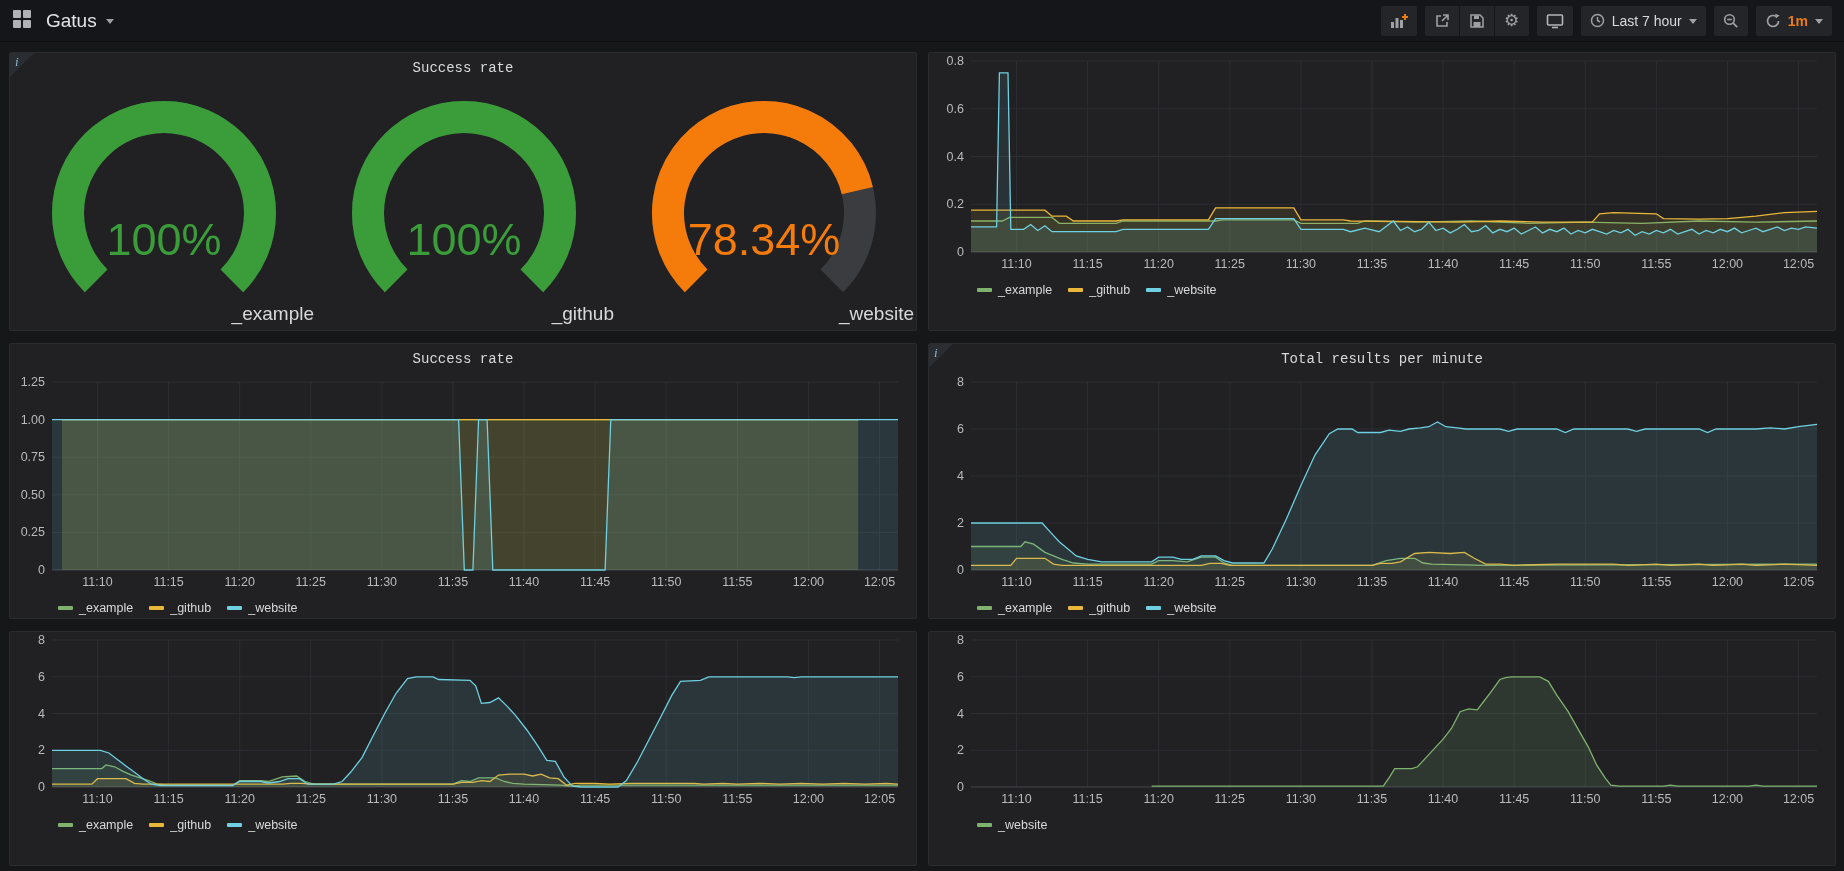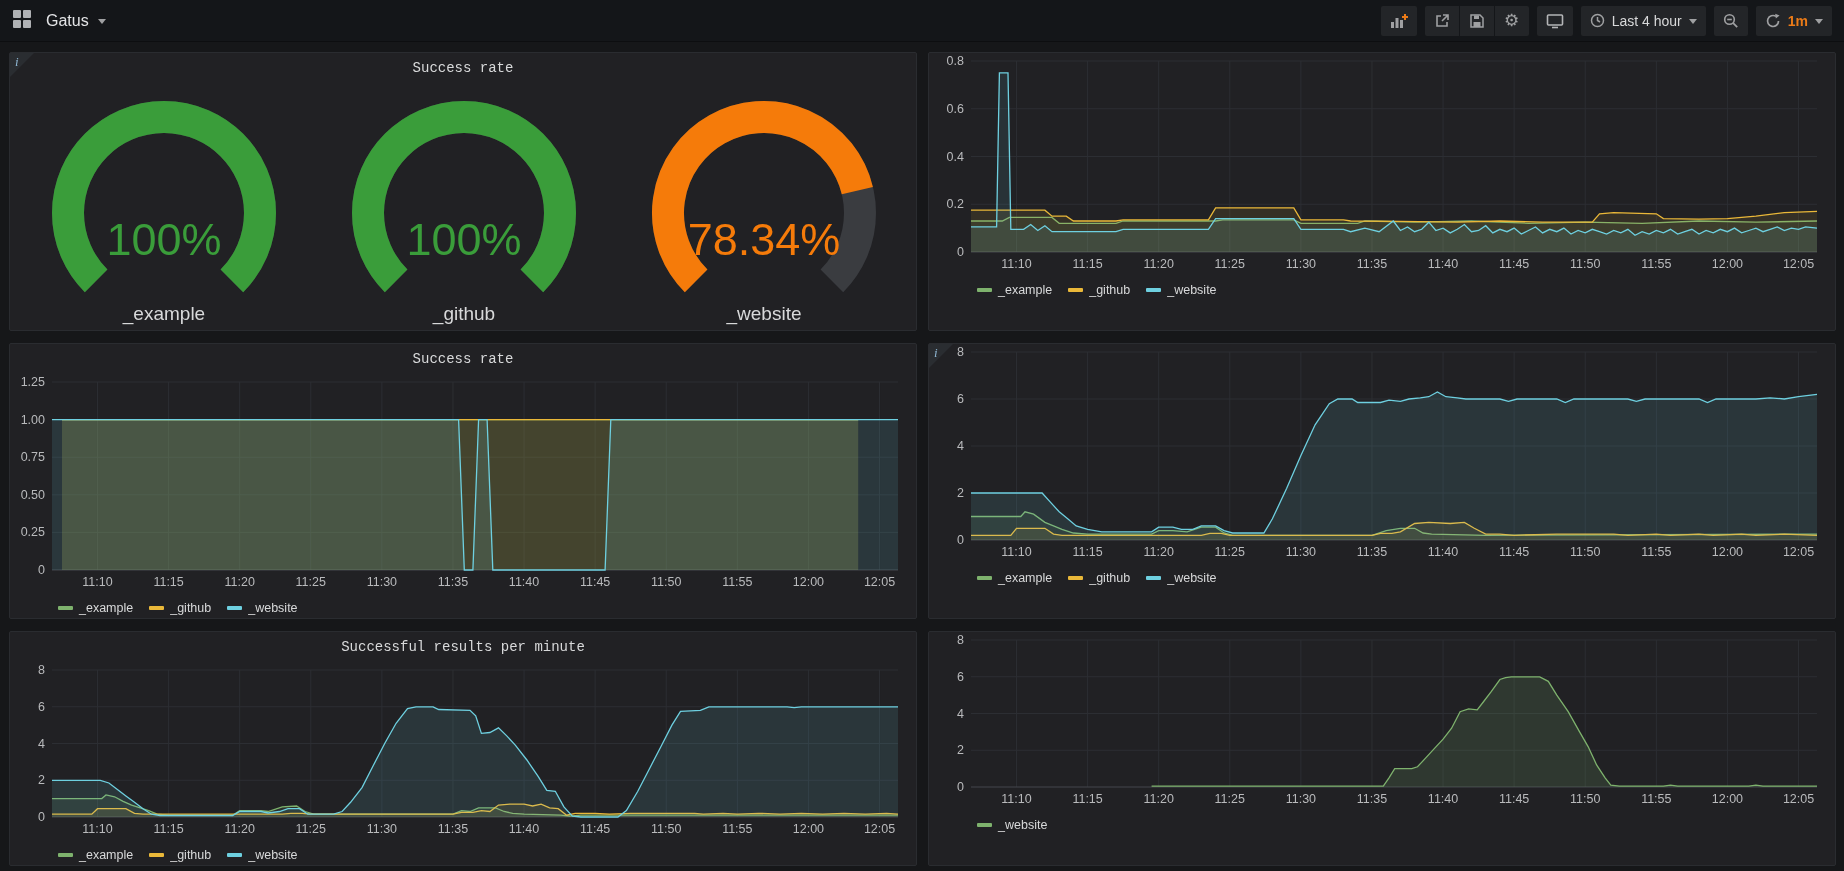--- a/index.html
+++ b/index.html
@@ -5,21 +5,21 @@
   * { box-sizing: border-box; margin: 0; padding: 0; }
   html,body { width:1844px; height:871px; background:#161719; overflow:hidden;
               font-family:"Liberation Sans", sans-serif; }
   svg text { font-family:"Liberation Sans", sans-serif; }
 
   
   .navbar { height:42px; display:flex; align-items:center; justify-content:space-between;
             padding:0 12px; background:#141619; border-bottom:1px solid #0d0e10; }
   .nav-left { display:flex; align-items:center; gap:14px; }
   .nav-title-btn { display:flex; align-items:center; gap:9px; cursor:pointer; }
-  .nav-title { color:#e3e4e6; font-size:16px; }
+  .nav-title { color:#e3e4e6; font-size:19px; }
   .caret { width:0; height:0; border:4px solid transparent; border-top:5px solid #9fa0a2;
            display:inline-block; margin-top:5px; }
   .nav-right { display:flex; align-items:center; gap:8px; }
   .nav-btn { height:30px; min-width:34px; background:#232528; border-radius:2px;
              display:flex; align-items:center; justify-content:center; gap:7px;
              padding:0 9px; cursor:pointer; color:#9fa0a2; }
   .btn-group { display:flex; gap:1px; }
   .btn-group .nav-btn { border-radius:0; }
   .btn-group .nav-btn:first-child { border-radius:2px 0 0 2px; }
   .btn-group .nav-btn:last-child { border-radius:0 2px 2px 0; }
@@ -35,21 +35,21 @@
   .panel-header { height:30px; display:flex; align-items:center; justify-content:center;font-family:Liberation Mono, monospace; }
   .panel-title { color:#d8d9da; font-size:14px; font-weight:500; cursor:pointer; }
   .panel-body { position:relative; padding:0 4px; }
   .info-corner { position:absolute; top:0; left:0; width:0; height:0;
                  border-top:24px solid #2a2d31; border-right:24px solid transparent; z-index:2; }
   .info-corner i { position:absolute; top:-23px; left:5px; color:#8fb6d2;
                    font-family:"Liberation Serif", serif; font-size:13px; font-style:italic; }
 
   
   .gauges { display:flex; justify-content:space-around; align-items:flex-start; padding-top:6px; }
-  .gauge-cell { text-align:center; width:300px; }
+  .gauge-cell { text-align:right; width:300px; }
   .gauge-value { font-size:45px; font-weight:500; }
   .gauge-label { color:#d8d9da; font-size:19px; margin-top:3px; }
 
   
   .legend { display:flex; gap:16px; align-items:center; height:24px; padding-left:44px; }
   .legend-item { display:flex; align-items:center; gap:6px; cursor:pointer; }
   .legend-swatch { width:15px; height:4px; border-radius:1px; display:inline-block; }
   .legend-label { color:#d8d9da; font-size:12.5px; }
   .tick { font-size:12.5px; fill:#b9babc; }
 </style>
@@ -102,21 +102,21 @@
       <svg width="18" height="16" viewBox="0 0 18 16">
         <rect x="1.5" y="2" width="15" height="10" rx="1" stroke="#b4b5b7" stroke-width="1.6" fill="none"></rect>
         <path d="M6 14.5 H12" stroke="#b4b5b7" stroke-width="1.6"></path>
       </svg>
     </span>
     <span class="nav-btn">
       <svg width="15" height="15" viewBox="0 0 15 15">
         <circle cx="7.5" cy="7.5" r="6" stroke="#9fa0a2" stroke-width="1.5" fill="none"></circle>
         <path d="M7.5 4 V7.5 L10 9" stroke="#9fa0a2" stroke-width="1.5" fill="none"></path>
       </svg>
-      <span class="txt">Last 4 hour</span>
+      <span class="txt">Last 7 hour</span>
       <span class="caret"></span>
     </span>
     <span class="nav-btn">
       <svg width="16" height="16" viewBox="0 0 16 16">
         <circle cx="6.5" cy="6.5" r="4.8" stroke="#9fa0a2" stroke-width="1.6" fill="none"></circle>
         <path d="M4.2 6.5 H8.8" stroke="#9fa0a2" stroke-width="1.6"></path>
         <path d="M10.2 10.2 L14.2 14.2" stroke="#9fa0a2" stroke-width="1.8"></path>
       </svg>
     </span>
     <span class="nav-btn">
@@ -284,20 +284,23 @@
             <span class="legend-label">_website</span>
           </span>
         </div>
     </div>
   </section>
 
   <section class="panel">
     <span class="info-corner">
         <i>i</i>
       </span>
+    <div class="panel-header">
+      <span class="panel-title">Total results per minute</span>
+    </div>
     <div class="panel-body">
       <svg class="chart" width="898" height="218">
           <line x1="83.49915966386556" x2="83.49915966386556" y1="8" y2="196" stroke="#2c2e33" stroke-width="1"></line>
           <text x="83.49915966386556" y="212" text-anchor="middle" class="tick">11:10</text>
           <line x1="154.59159663865546" x2="154.59159663865546" y1="8" y2="196" stroke="#2c2e33" stroke-width="1"></line>
           <text x="154.59159663865546" y="212" text-anchor="middle" class="tick">11:15</text>
           <line x1="225.68403361344537" x2="225.68403361344537" y1="8" y2="196" stroke="#2c2e33" stroke-width="1"></line>
           <text x="225.68403361344537" y="212" text-anchor="middle" class="tick">11:20</text>
           <line x1="296.77647058823527" x2="296.77647058823527" y1="8" y2="196" stroke="#2c2e33" stroke-width="1"></line>
           <text x="296.77647058823527" y="212" text-anchor="middle" class="tick">11:25</text>
@@ -345,23 +348,20 @@
           </span>
           <span class="legend-item">
             <i class="legend-swatch" style="background: rgb(110, 208, 224);"></i>
             <span class="legend-label">_website</span>
           </span>
         </div>
     </div>
   </section>
 
   <section class="panel">
-    <div class="panel-header">
-      <span class="panel-title">Successful results per minute</span>
-    </div>
     <div class="panel-body">
       <svg class="chart" width="898" height="177">
           <line x1="83.49915966386556" x2="83.49915966386556" y1="8" y2="155" stroke="#2c2e33" stroke-width="1"></line>
           <text x="83.49915966386556" y="171" text-anchor="middle" class="tick">11:10</text>
           <line x1="154.59159663865546" x2="154.59159663865546" y1="8" y2="155" stroke="#2c2e33" stroke-width="1"></line>
           <text x="154.59159663865546" y="171" text-anchor="middle" class="tick">11:15</text>
           <line x1="225.68403361344537" x2="225.68403361344537" y1="8" y2="155" stroke="#2c2e33" stroke-width="1"></line>
           <text x="225.68403361344537" y="171" text-anchor="middle" class="tick">11:20</text>
           <line x1="296.77647058823527" x2="296.77647058823527" y1="8" y2="155" stroke="#2c2e33" stroke-width="1"></line>
           <text x="296.77647058823527" y="171" text-anchor="middle" class="tick">11:25</text>

